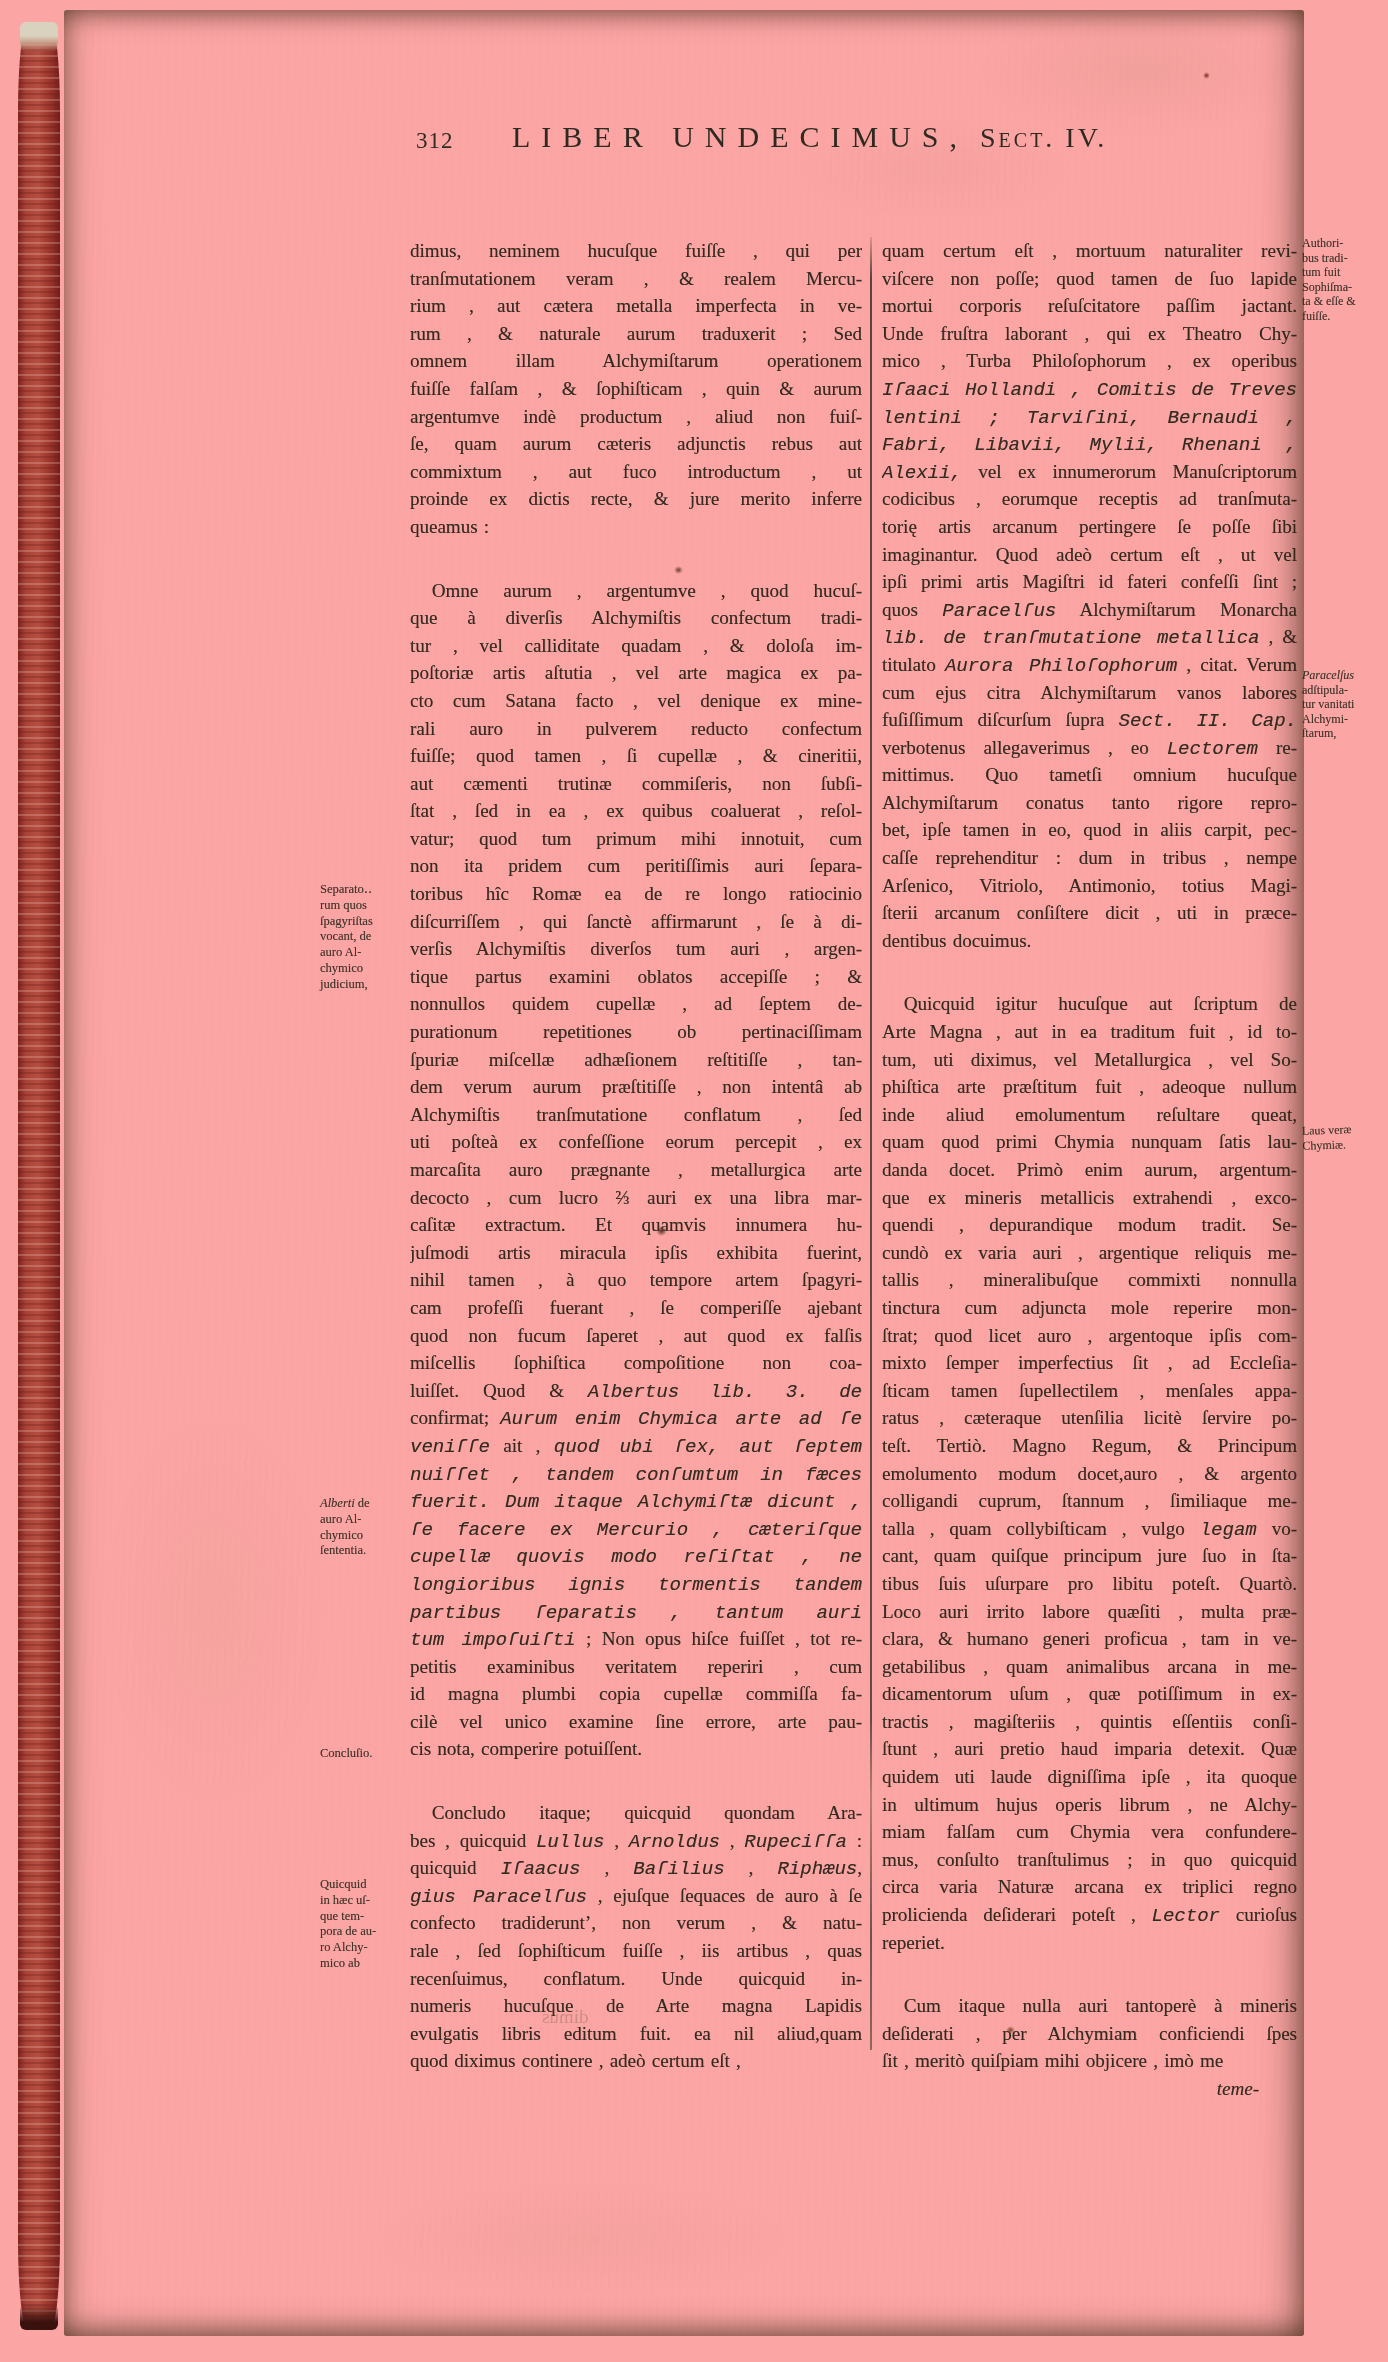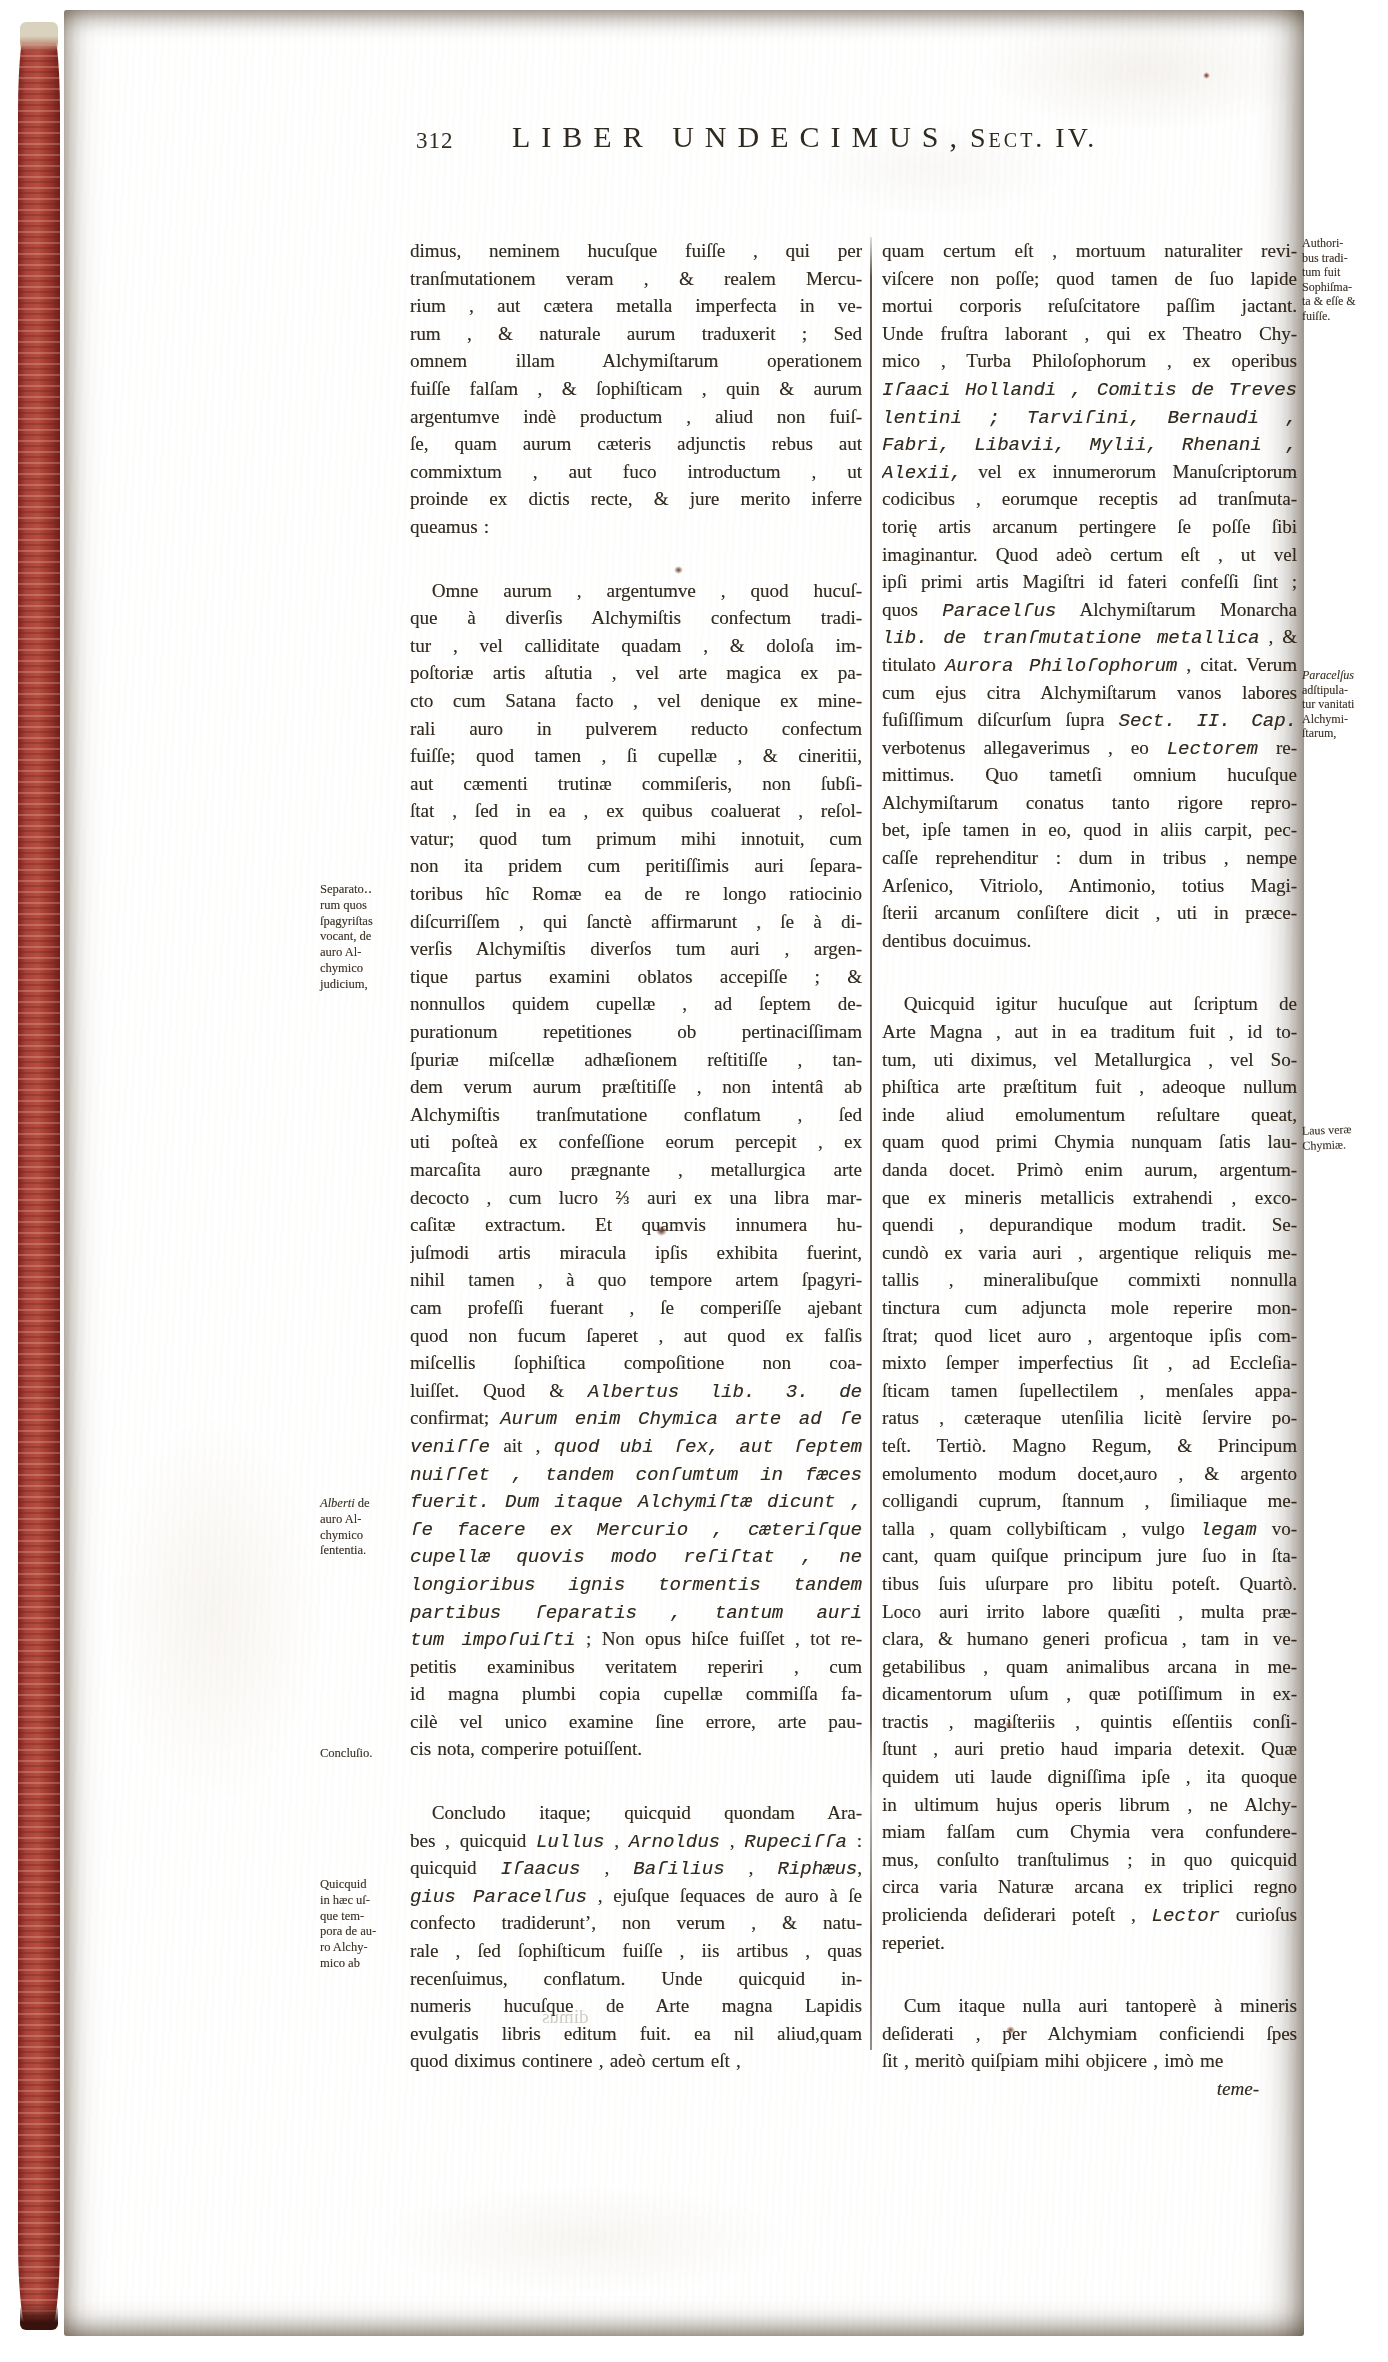--- a/index.html
+++ b/index.html
@@ -1,17 +1,17 @@
 <!DOCTYPE html>
 <html><head>
 <meta charset="utf-8">
 <title>Scanned book page</title>
 <style>
   html,body{margin:0;padding:0;background:#080604;}
-  .screen{position:relative;width:1388px;height:2362px;overflow:hidden;background:#ffffff;
+  .screen{position:relative;width:1388px;height:2362px;overflow:hidden;background:#fca5a5;
           font-family:"Liberation Serif","DejaVu Serif",serif;}
   
   .fore-edge{position:absolute;left:18px;top:22px;width:42px;height:2308px;border-radius:10px/90px;
     background:
       repeating-linear-gradient(to bottom, rgba(240,205,185,.26) 0 2px, rgba(0,0,0,0) 2px 5px, rgba(110,30,22,.32) 5px 7px, rgba(0,0,0,0) 7px 11px),
       linear-gradient(90deg,#7e241c 0,#a8423a 8px,#b64e40 20px,#93302a 34px,#6f1f18 42px);}
   .fore-edge::before{content:"";position:absolute;left:2px;top:0;width:38px;height:30px;border-radius:6px;
       background:linear-gradient(180deg,#d9d2bf 0 14px,#c9a28c 20px,rgba(0,0,0,0) 30px);}
   .fore-edge::after{content:"";position:absolute;left:2px;bottom:0;width:38px;height:26px;border-radius:6px;
       background:linear-gradient(0deg,#3a120d 0 8px,rgba(0,0,0,0) 26px);}
@@ -34,21 +34,21 @@
       radial-gradient(240px 90px at 1080px 60px, rgba(140,110,70,.16), rgba(0,0,0,0) 70%),
       radial-gradient(160px 280px at 150px 1600px, rgba(175,145,95,.15), rgba(0,0,0,0) 70%),
       radial-gradient(300px 80px at 520px 2230px, rgba(150,120,80,.12), rgba(0,0,0,0) 70%),
       radial-gradient(200px 70px at 870px 160px, rgba(120,95,60,.08), rgba(0,0,0,0) 70%),
       repeating-linear-gradient(92deg, rgba(120,100,70,.025) 0 3px, rgba(0,0,0,0) 3px 7px);}
 
   
   .page-number{position:absolute;left:352px;top:118px;font-size:23px;color:#332b20;letter-spacing:1px;}
   .running-title{position:absolute;left:448px;top:110px;font-size:30px;color:#2f2a20;
       letter-spacing:11px;white-space:nowrap;}
-  .running-title .sc{font-variant:small-caps;font-size:28px;letter-spacing:3px;margin-left:2px;}
+  .running-title .sc{font-variant:small-caps;font-size:28px;letter-spacing:3px;margin-left:12px;}
 
   
   .col{position:absolute;top:227px;font-size:19px;color:#332b20;word-spacing:1.5px;
        text-shadow:.3px .3px 0 rgba(58,48,36,.45);}
   .col-left{left:346px;width:452px;}
   .col-right{left:818px;width:415px;}
   .ln{height:27.6px;line-height:27.6px;text-align:justify;text-align-last:justify;overflow:hidden;}
   .ln.end{text-align-last:left;}
   .ln.ind{text-indent:1.15em;margin-top:36px;}
   .ln.catchword{text-align-last:right;padding-right:38px;font-style:italic;}

